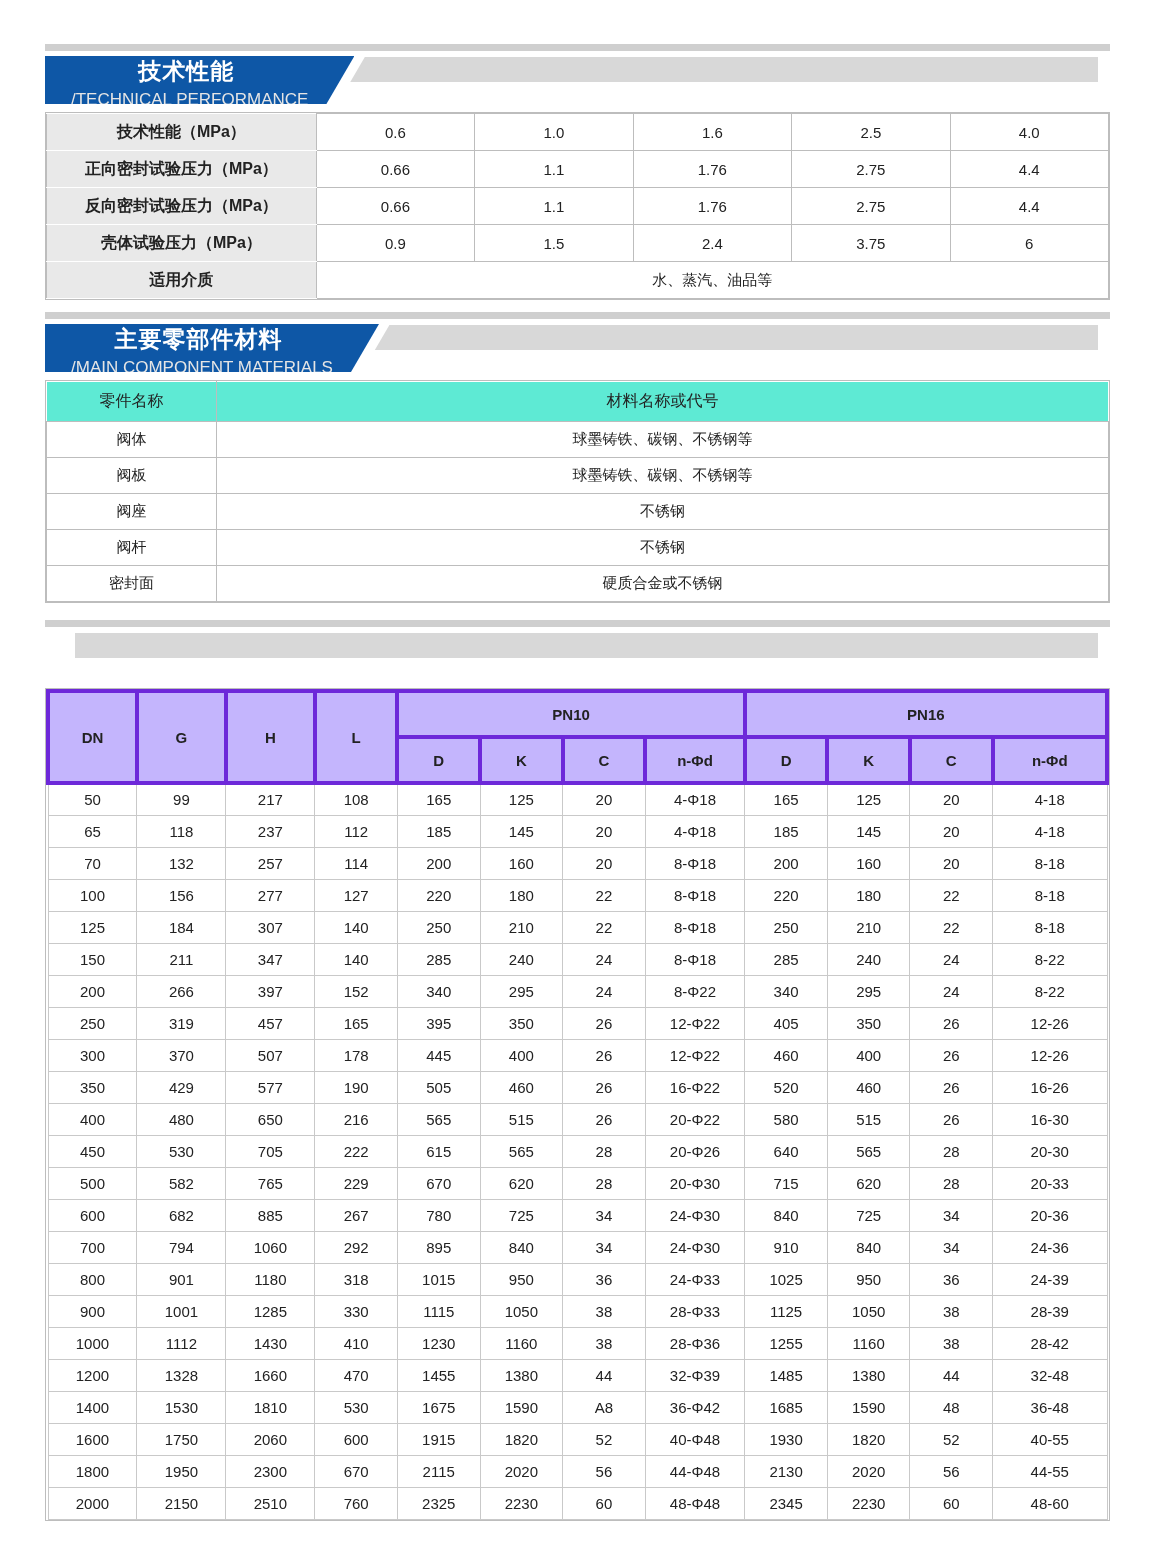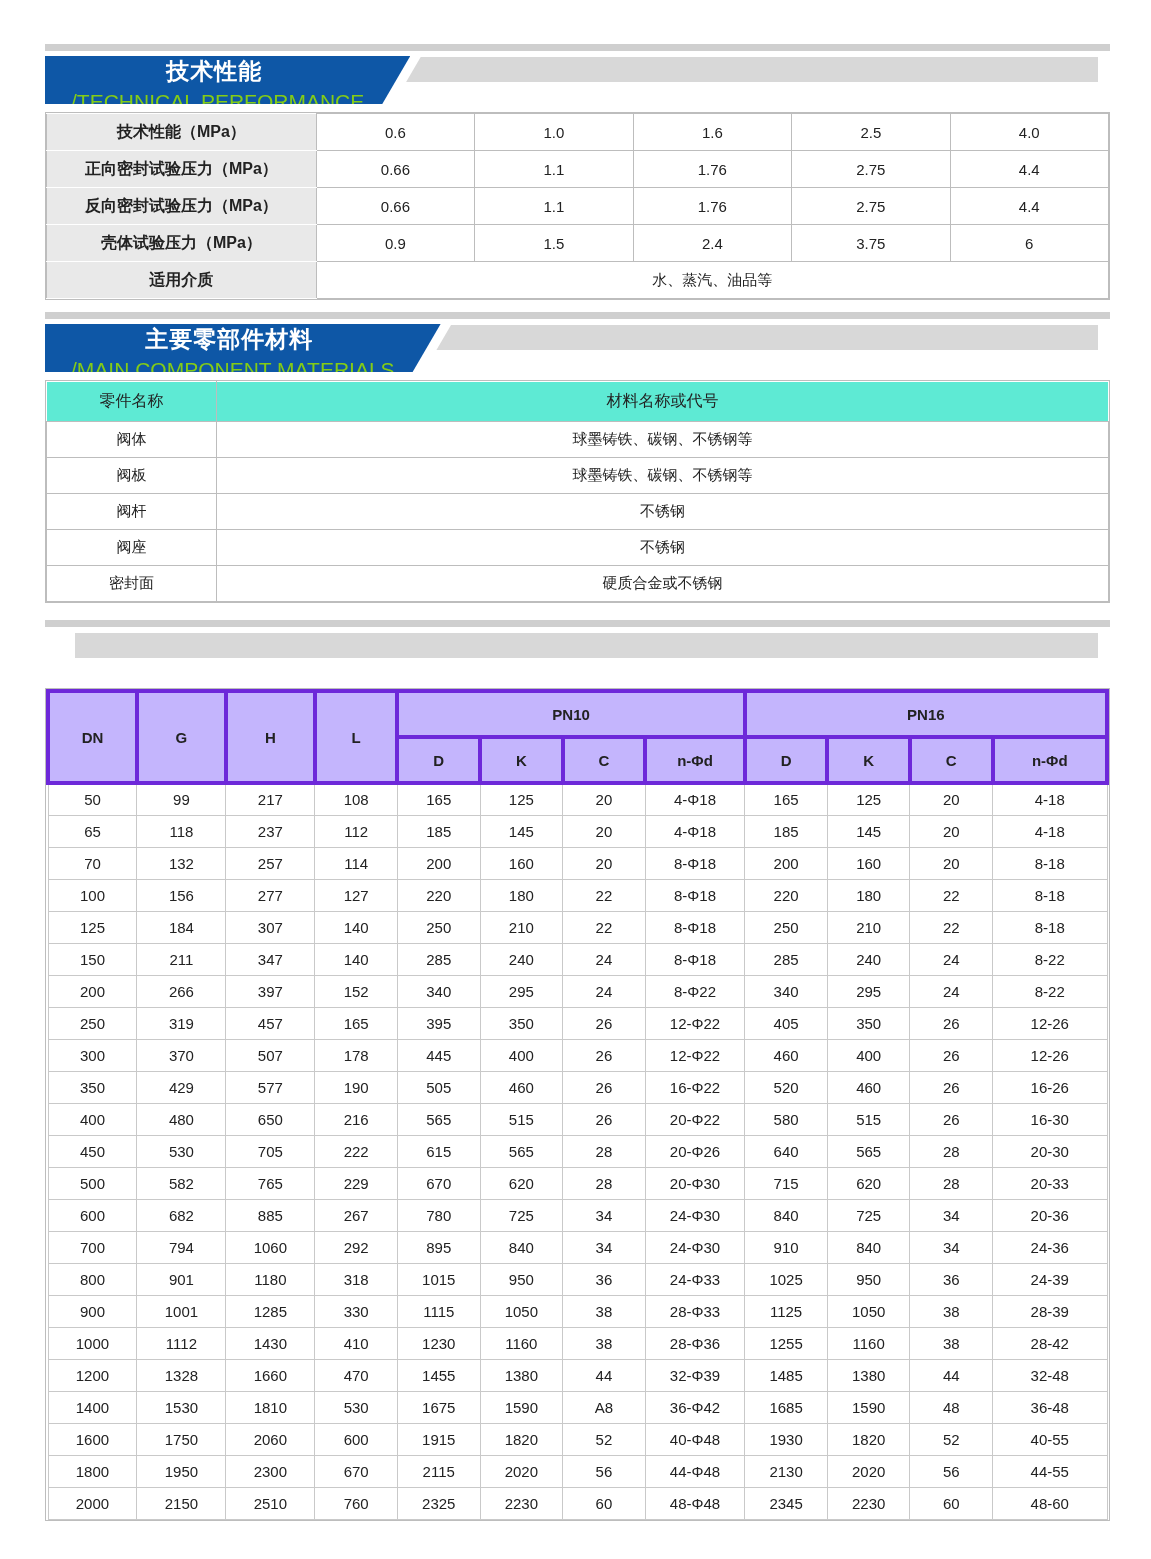--- a/index.html
+++ b/index.html
@@ -47,22 +47,22 @@
     clip-path: polygon(0 0, 100% 0, calc(100% - 28px) 100%, 0 100%);
     flex-direction: column;
   }
   .banner-title-zh {
     color: #ffffff;
     font-weight: bold;
     font-size: 23px;
     letter-spacing: 1px;
   }
   .banner-title-en {
-    color: #84cc16;
-    font-size: 21px;
+    color: #e5e5e5;
+    font-size: 17px;
     margin-left: 7px;
     padding-top: 3px;
   }
 
   
   .tbl-wrap { border: 1px solid #bdbdbd; }
   table { width: 100%; border-collapse: collapse; table-layout: fixed; }
   td, th { text-align: center; vertical-align: middle; font-size: 15px; color: #222; }
 
   
@@ -208,25 +208,25 @@
       <tbody id="mat-body">
           <tr>
             <td>阀体</td>
             <td>球墨铸铁、碳钢、不锈钢等</td>
           </tr>
           <tr>
             <td>阀板</td>
             <td>球墨铸铁、碳钢、不锈钢等</td>
           </tr>
           <tr>
+            <td>阀座</td>
+            <td>不锈钢</td>
+          </tr>
+          <tr>
             <td>阀杆</td>
-            <td>不锈钢</td>
-          </tr>
-          <tr>
-            <td>阀座</td>
             <td>不锈钢</td>
           </tr>
           <tr>
             <td>密封面</td>
             <td>硬质合金或不锈钢</td>
           </tr>
         </tbody>
     </table>
   </div>
 

